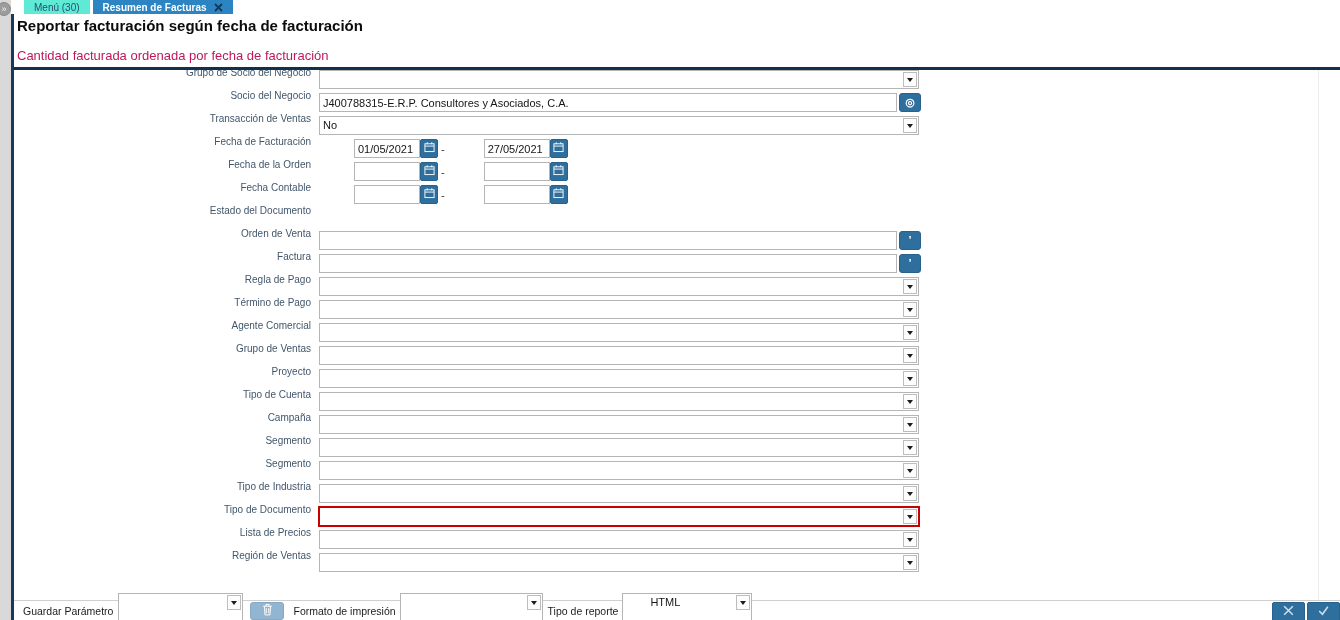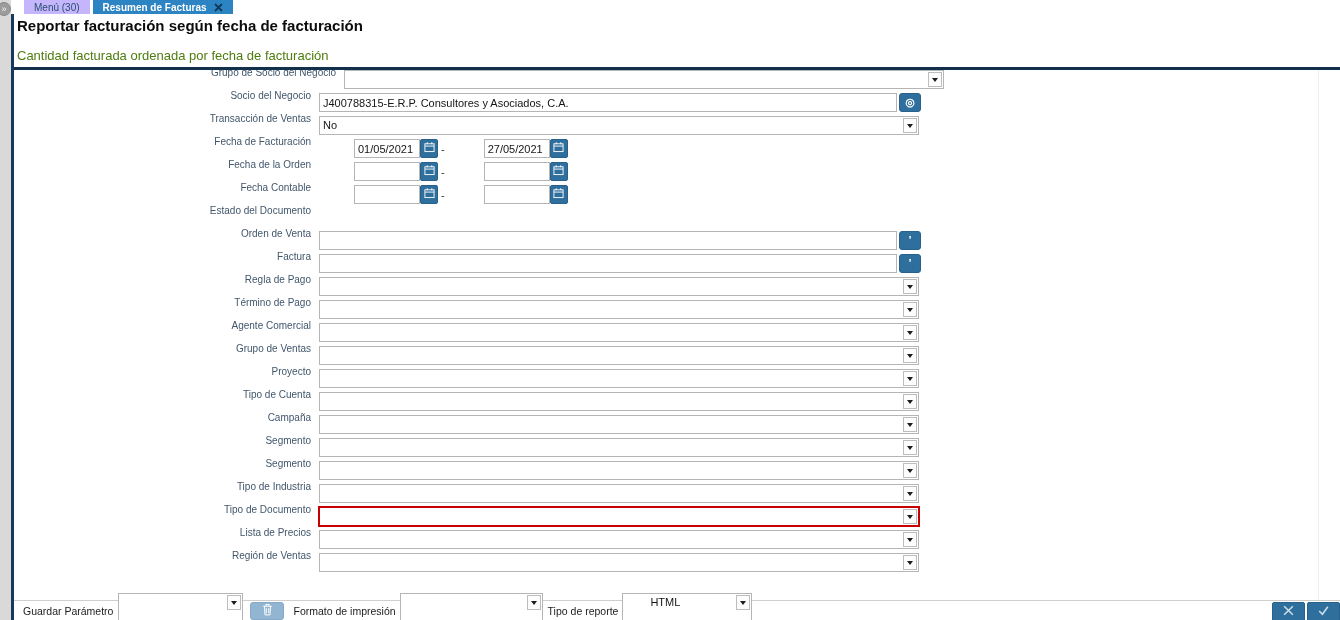--- a/index.html
+++ b/index.html
@@ -11,36 +11,36 @@
   .left-strip { width:11px; background:#d9d9d9; position:relative; flex:none; }
   .expander { position:absolute; top:2px; left:-3px; width:14px; height:14px;
               border-radius:50%; background:#9c9c9c; border:1px solid #8a8a8a;
               color:#f4f4f4; font-size:9px; line-height:12px; text-align:center; cursor:pointer; }
 
   .window { flex:1; display:flex; flex-direction:column; min-width:0; }
 
   
   .tabbar { height:14px; display:flex; align-items:stretch; padding-left:13px; background:#fff; flex:none; }
   .tab { font-size:10px; padding:0 10px; display:flex; align-items:center; gap:7px; cursor:pointer; }
-  .tab.inactive { background:#c4b5fd; color:#27506d; margin-right:3px; }
+  .tab.inactive { background:#5eead4; color:#27506d; margin-right:3px; }
   .tab.active   { background:#2d84c2; color:#fff; font-weight:bold; }
   .tab-close { display:flex; align-items:center; }
 
   .content { flex:1; border-left:3px solid #16395c; position:relative;
              display:flex; flex-direction:column; min-width:0; }
 
   
   .header { padding:2px 0 0 2px; border-bottom:3px solid #122f4b; height:56px; flex:none; }
   .title { font-size:15px; font-weight:bold; color:#0c0c0c; margin:1px 0 0 1px; }
-  .subtitle { font-size:13px; color:#4d7c0f; margin:14px 0 0 1px; }
+  .subtitle { font-size:13px; color:#be185d; margin:14px 0 0 1px; }
 
   
   .form-panel { flex:1; overflow:hidden; }
   .form-row { height:23px; display:flex; align-items:center; }
-  .form-row.clipped { margin-top:-9px;padding-left:25px; }
+  .form-row.clipped { margin-top:-9px; }
   .f-label { width:297px; text-align:right; font-size:10px; color:#41566b; flex:none; }
   .f-ctrl { margin-left:8px; display:flex; align-items:center;margin-top:14px; }
 
   .combo { width:600px; height:19px; border:1px solid #b5b5b5; background:#fff; display:flex; cursor:pointer; }
   .combo.error { border:2px solid #c80000; width:602px; height:21px; margin:-1px 0 0 -1px; }
   .combo-value { flex:1; font-size:11px; color:#151515; padding:2px 3px 0; white-space:nowrap; overflow:hidden; }
   .combo-btn { width:14px; height:15px; flex:none; margin:1px; border:1px solid #bdbdbd;
                background:#fdfdfd; display:flex; align-items:center; justify-content:center; }
   .combo-btn::after { content:''; border:3px solid transparent; border-top:4px solid #1c1c1c; margin-top:4px; }
 

